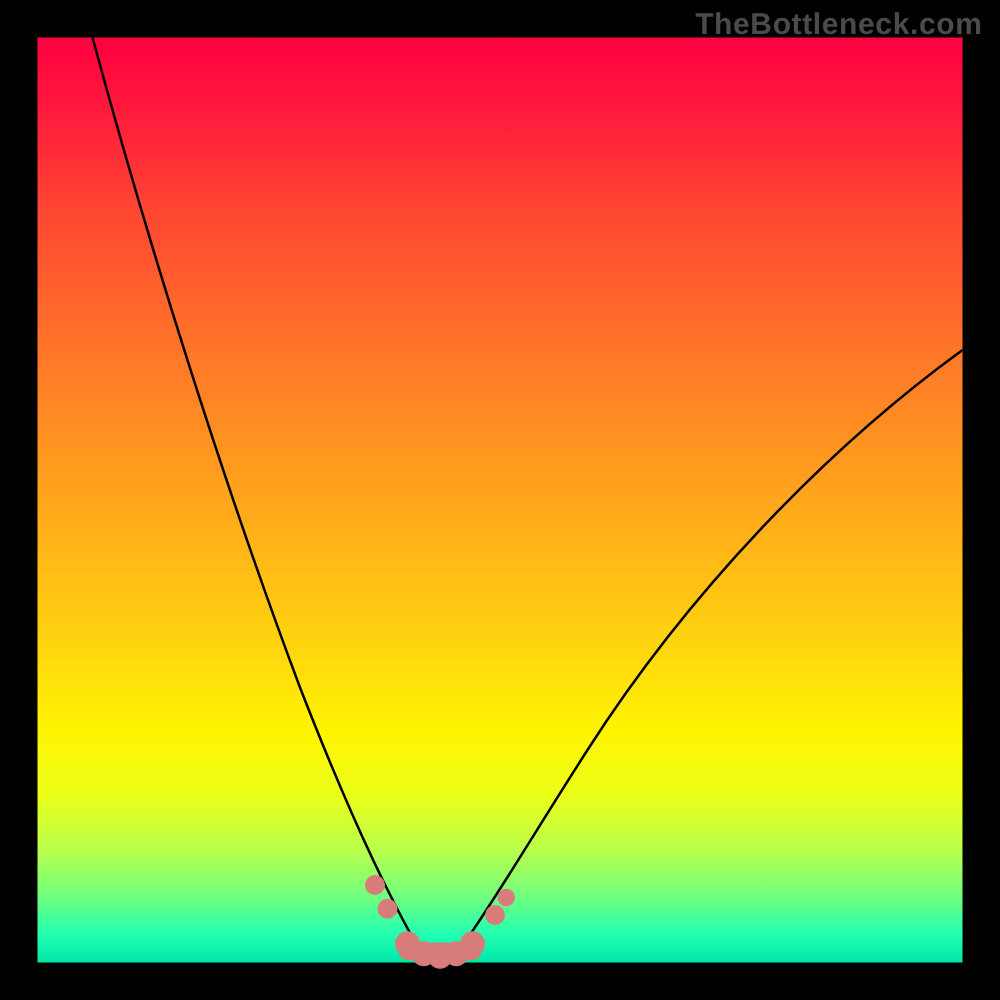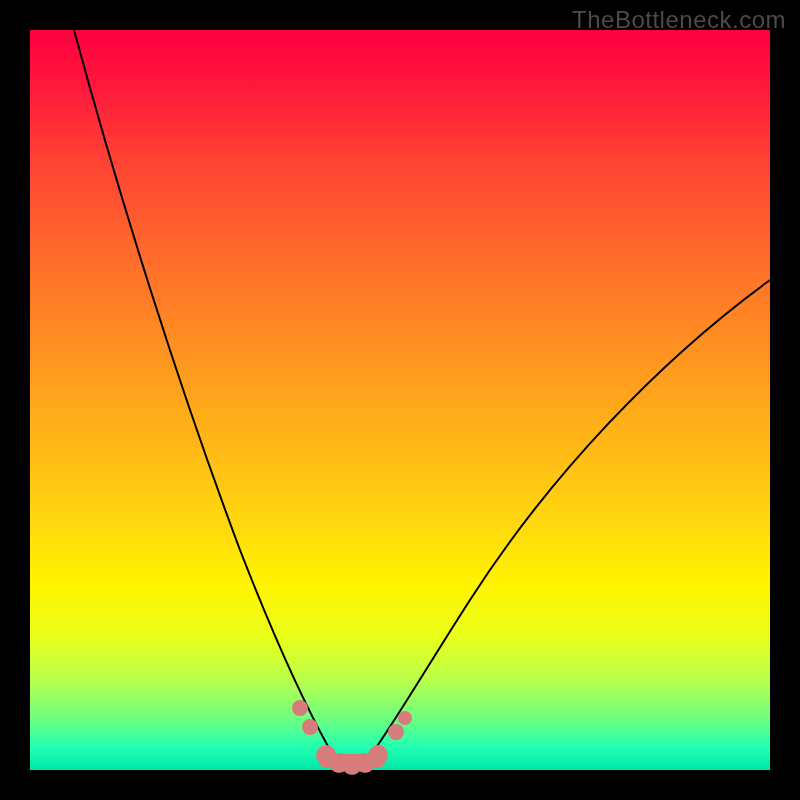--- a/index.html
+++ b/index.html
@@ -16,21 +16,21 @@
     width: 800px;
     height: 800px;
     background: #000;
   }
   .watermark {
     position: absolute;
     top: 6px;
     right: 14px;
     color: #4b4b4b;
     font-size: 24px;
-    font-weight: 400;
+    font-weight: 700;
     letter-spacing: 0.5px;
     user-select: none;
   }
   .plot-area {
     position: absolute;
     left: 30px;
     top: 30px;
     width: 740px;
     height: 740px;
     

